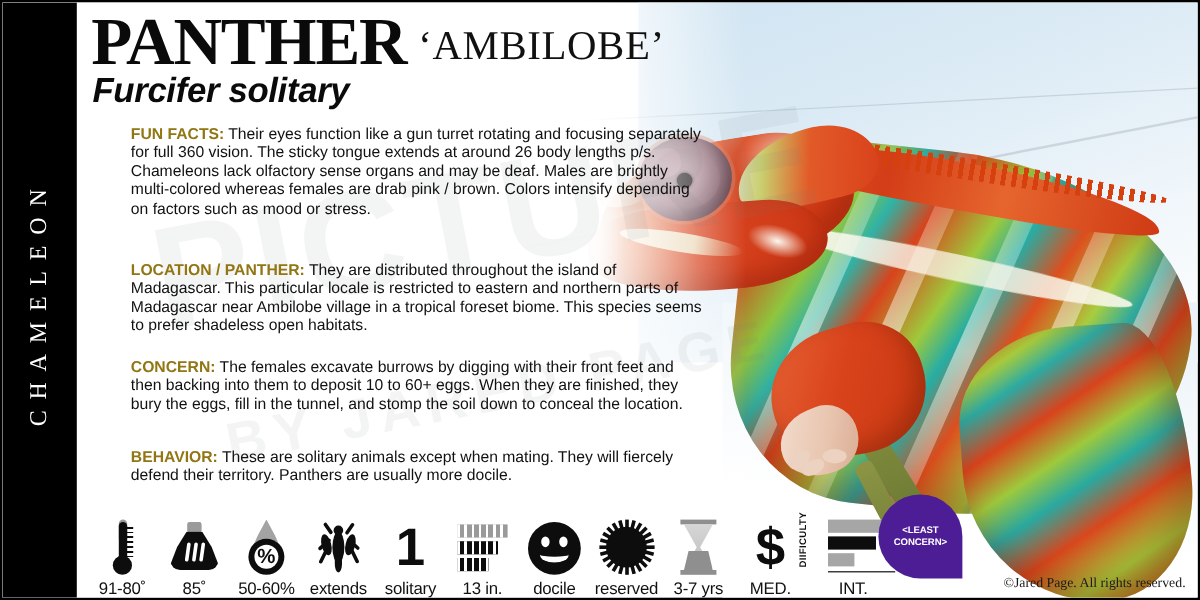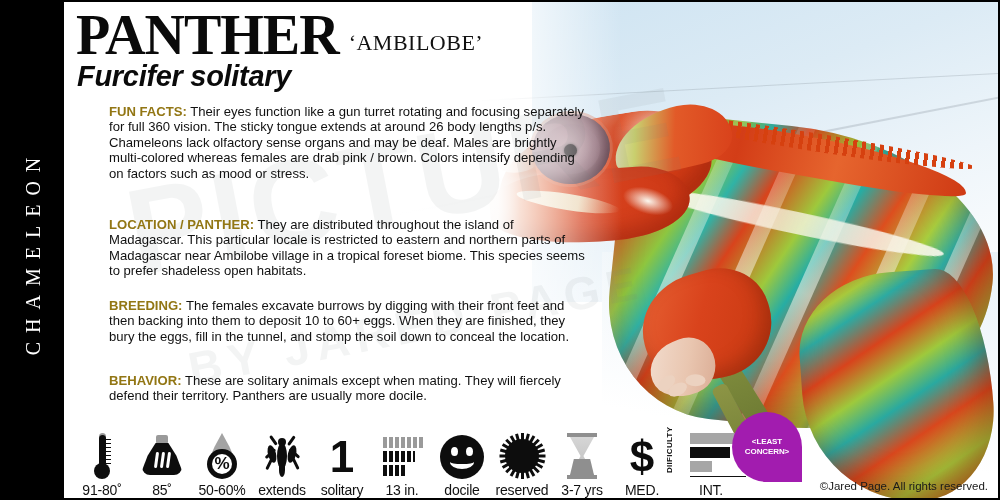--- a/index.html
+++ b/index.html
@@ -256,21 +256,21 @@
 
   #title-row {
     position:absolute; left:12px; top:6px;
     display:flex; align-items:baseline; gap:10px;
   }
   #common-name {
     font-family:"Liberation Serif", serif; font-weight:bold;
     font-size:56px; line-height:54px; color:#0a0a0a; letter-spacing:-1px;
   }
   #locale-name {
-    font-family:"Liberation Serif", serif; font-size:22px;
+    font-family:"Liberation Serif", serif; font-size:34px;
     color:#111; letter-spacing:.5px; position:relative; top:-4px;
   }
   #sci-name {
     position:absolute; left:13px; top:58px;
     font-family:"Liberation Sans", sans-serif; font-weight:bold;
     font-style:italic; font-size:29px; color:#0a0a0a; letter-spacing:-.3px;
   }
 
   .section { position:absolute; left:13px; width:478px;margin-left:32px; }
   .section p {
@@ -404,32 +404,32 @@
     transform:rotate(-90deg); transform-origin:left bottom; white-space:nowrap;
     font-family:"Liberation Sans",sans-serif;
   }
   .diffwrap .bars { position:absolute; left:14px; bottom:4px; width:56px; }
   .diffwrap .bar { height:11px; margin-bottom:3px; }
   .diffwrap .axis { position:absolute; left:14px; bottom:2px; width:56px; height:1.5px; background:#111; }
 
   
   #badge {
     position:absolute; right:196px; bottom:16px; width:70px; height:70px;
-    background:#a21caf; border-radius:50% 50% 0 50%;
+    background:#4c1d95; border-radius:50% 50% 0 50%;
     display:flex; align-items:center; justify-content:center; z-index:7;
   }
   #badge span {
     color:#fff; font-family:"Liberation Sans",sans-serif;
     font-size:8px; font-weight:bold; text-align:center; line-height:10px;
     letter-spacing:-.1px;
   }
 
   #copyright {
     position:absolute; right:10px; bottom:6px; z-index:8;
-    font-family:Liberation Sans, sans-serif; font-size:11.5px; color:#1a1a1a;
+    font-family:Liberation Serif, serif; font-size:11.5px; color:#1a1a1a;
   }
 </style>
 </head>
 <body>
 
 <div id="card">
 
   <div id="bg-photo">
     <div class="sky"></div>
     <div class="sky2"></div>
@@ -496,21 +496,21 @@
     </div>
 
     <div class="section" id="sec-location">
       <p>
         <span class="hd">LOCATION / PANTHER:</span><span> They are distributed throughout the island of Madagascar. This particular locale is restricted to eastern and northern parts of Madagascar near Ambilobe village in a tropical foreset biome. This species seems to prefer shadeless open habitats.</span>
       </p>
     </div>
 
     <div class="section" id="sec-breeding">
       <p>
-        <span class="hd">BREEDING:</span><span> The females excavate burrows by digging with their front feet and then backing into them to deposit 10 to 60+ eggs. When they are finished, they bury the eggs, fill in the tunnel, and stomp the soil down to conceal the location.</span>
+        <span class="hd">CONCERN:</span><span> The females excavate burrows by digging with their front feet and then backing into them to deposit 10 to 60+ eggs. When they are finished, they bury the eggs, fill in the tunnel, and stomp the soil down to conceal the location.</span>
       </p>
     </div>
 
     <div class="section" id="sec-behavior">
       <p>
         <span class="hd">BEHAVIOR:</span><span> These are solitary animals except when mating. They will fiercely defend their territory. Panthers are usually more docile.</span>
       </p>
     </div>
 
     <div id="icons">

